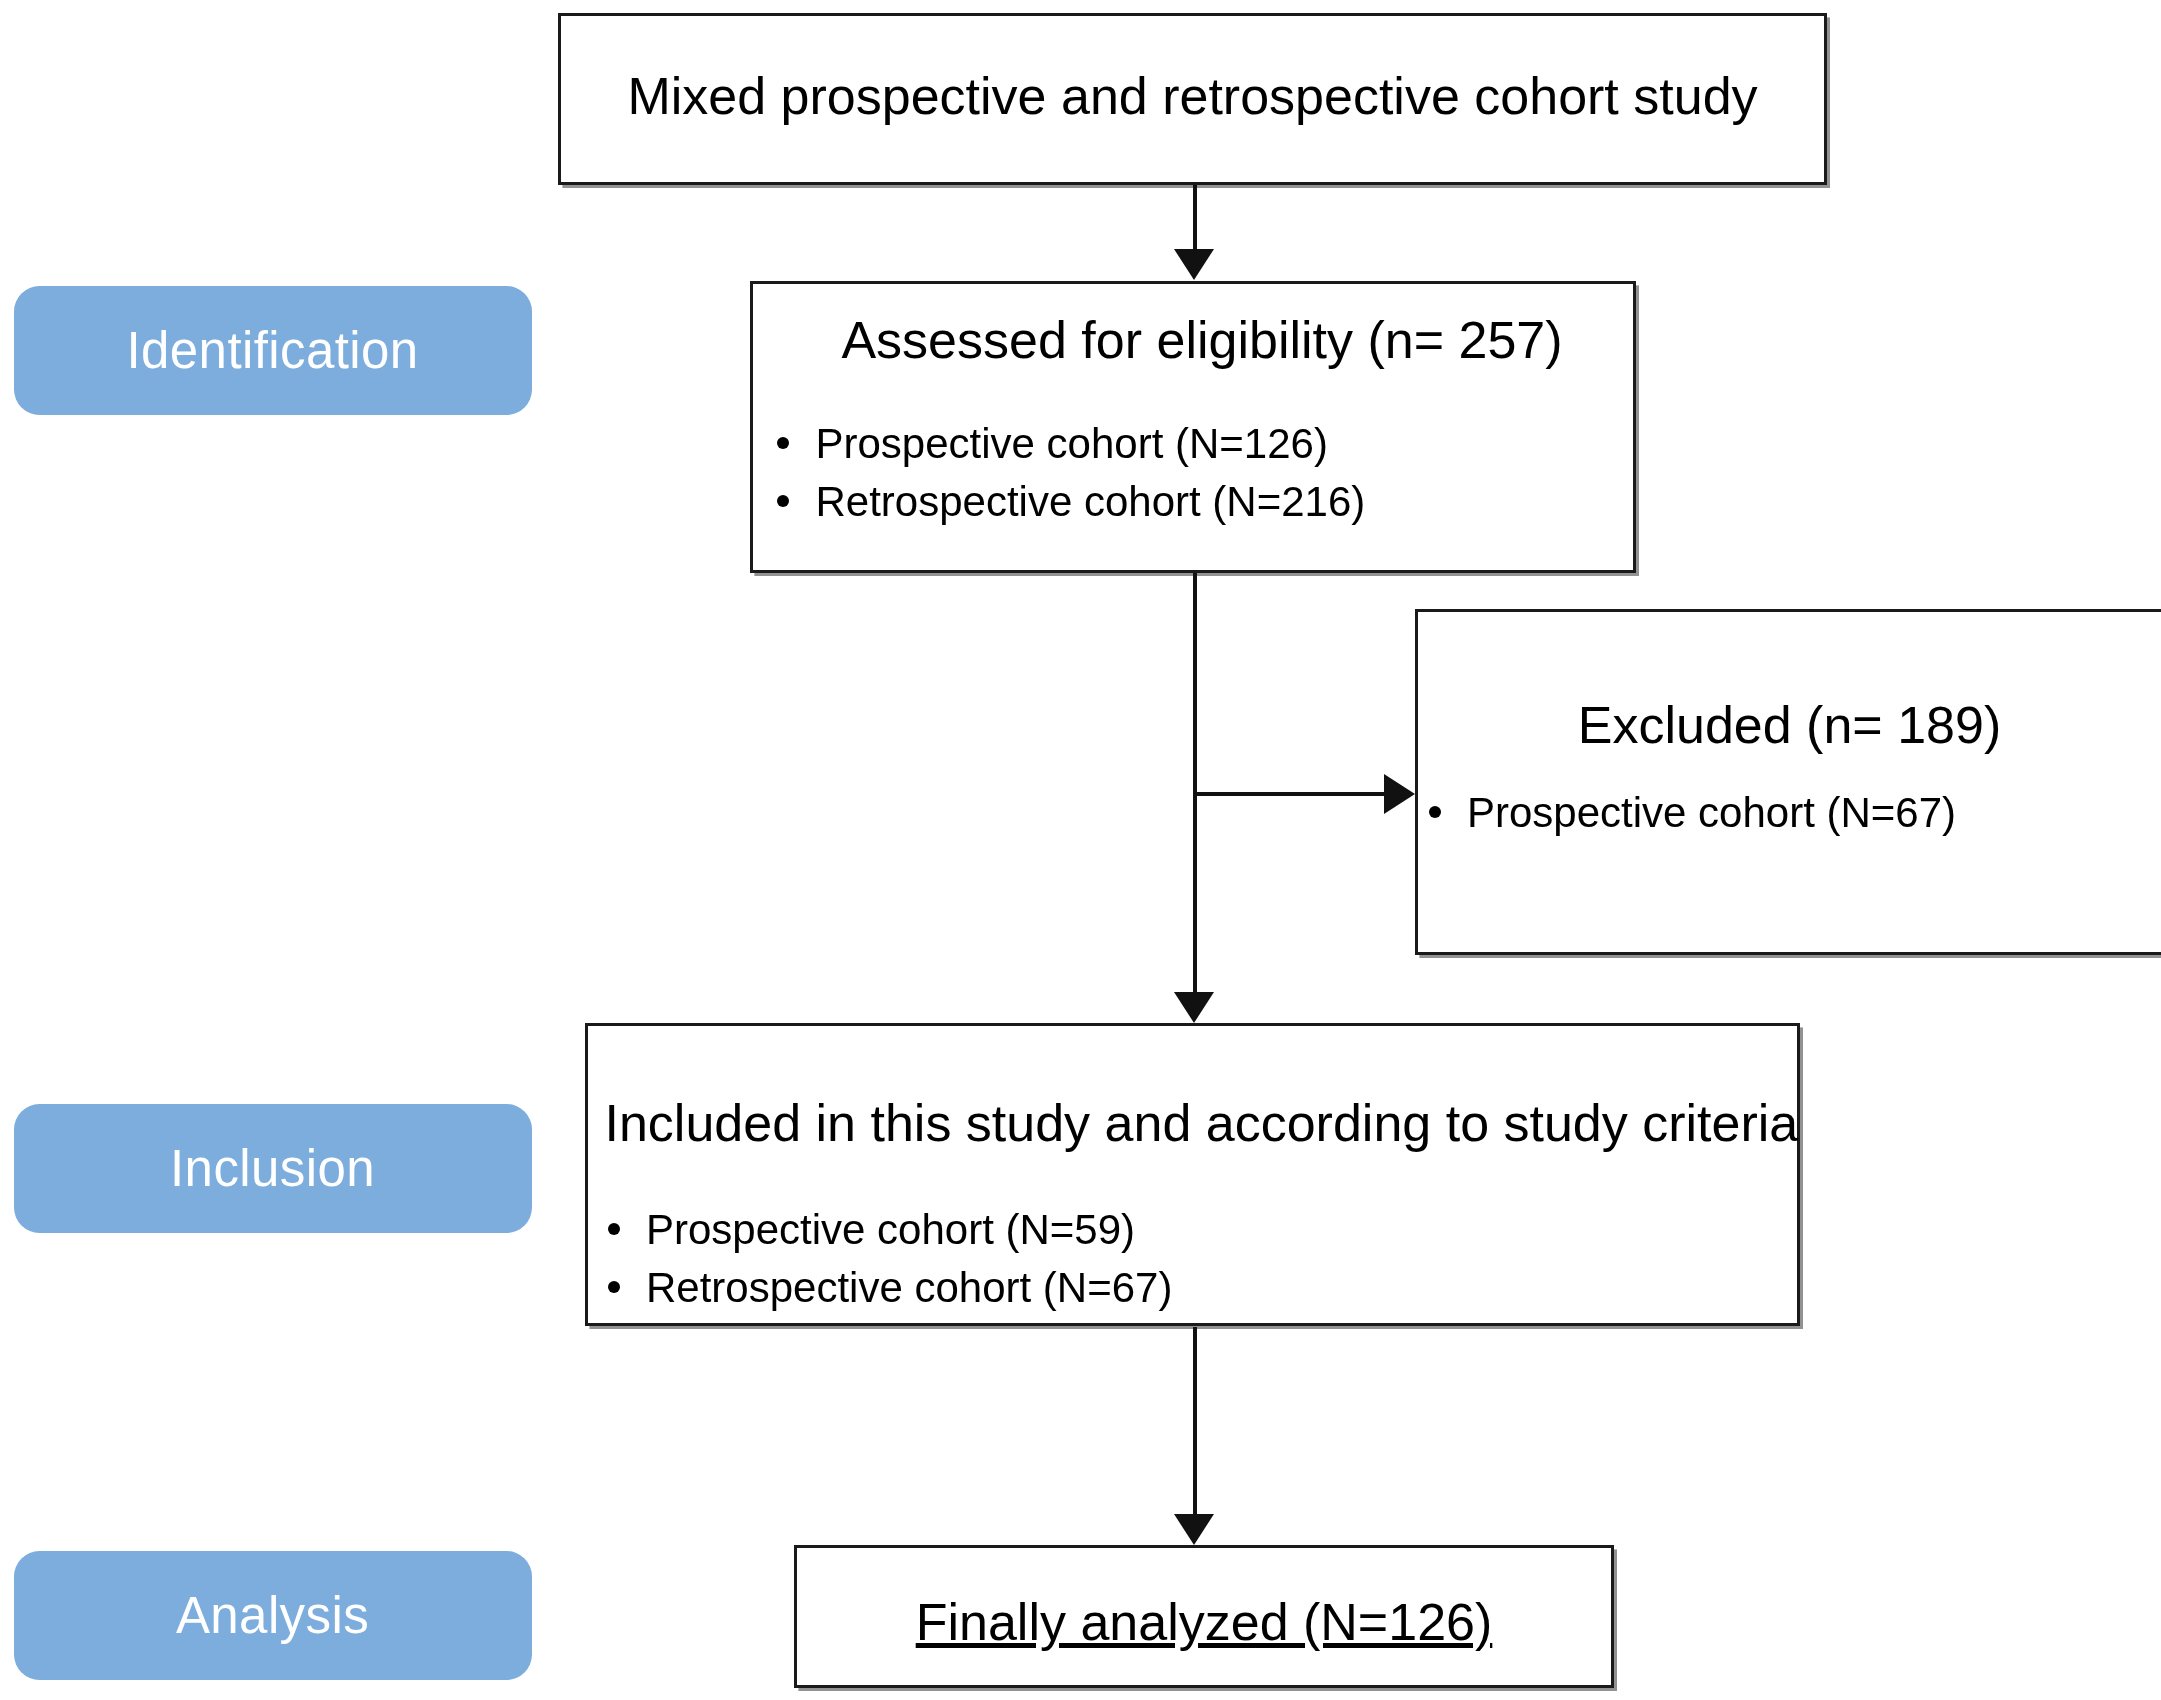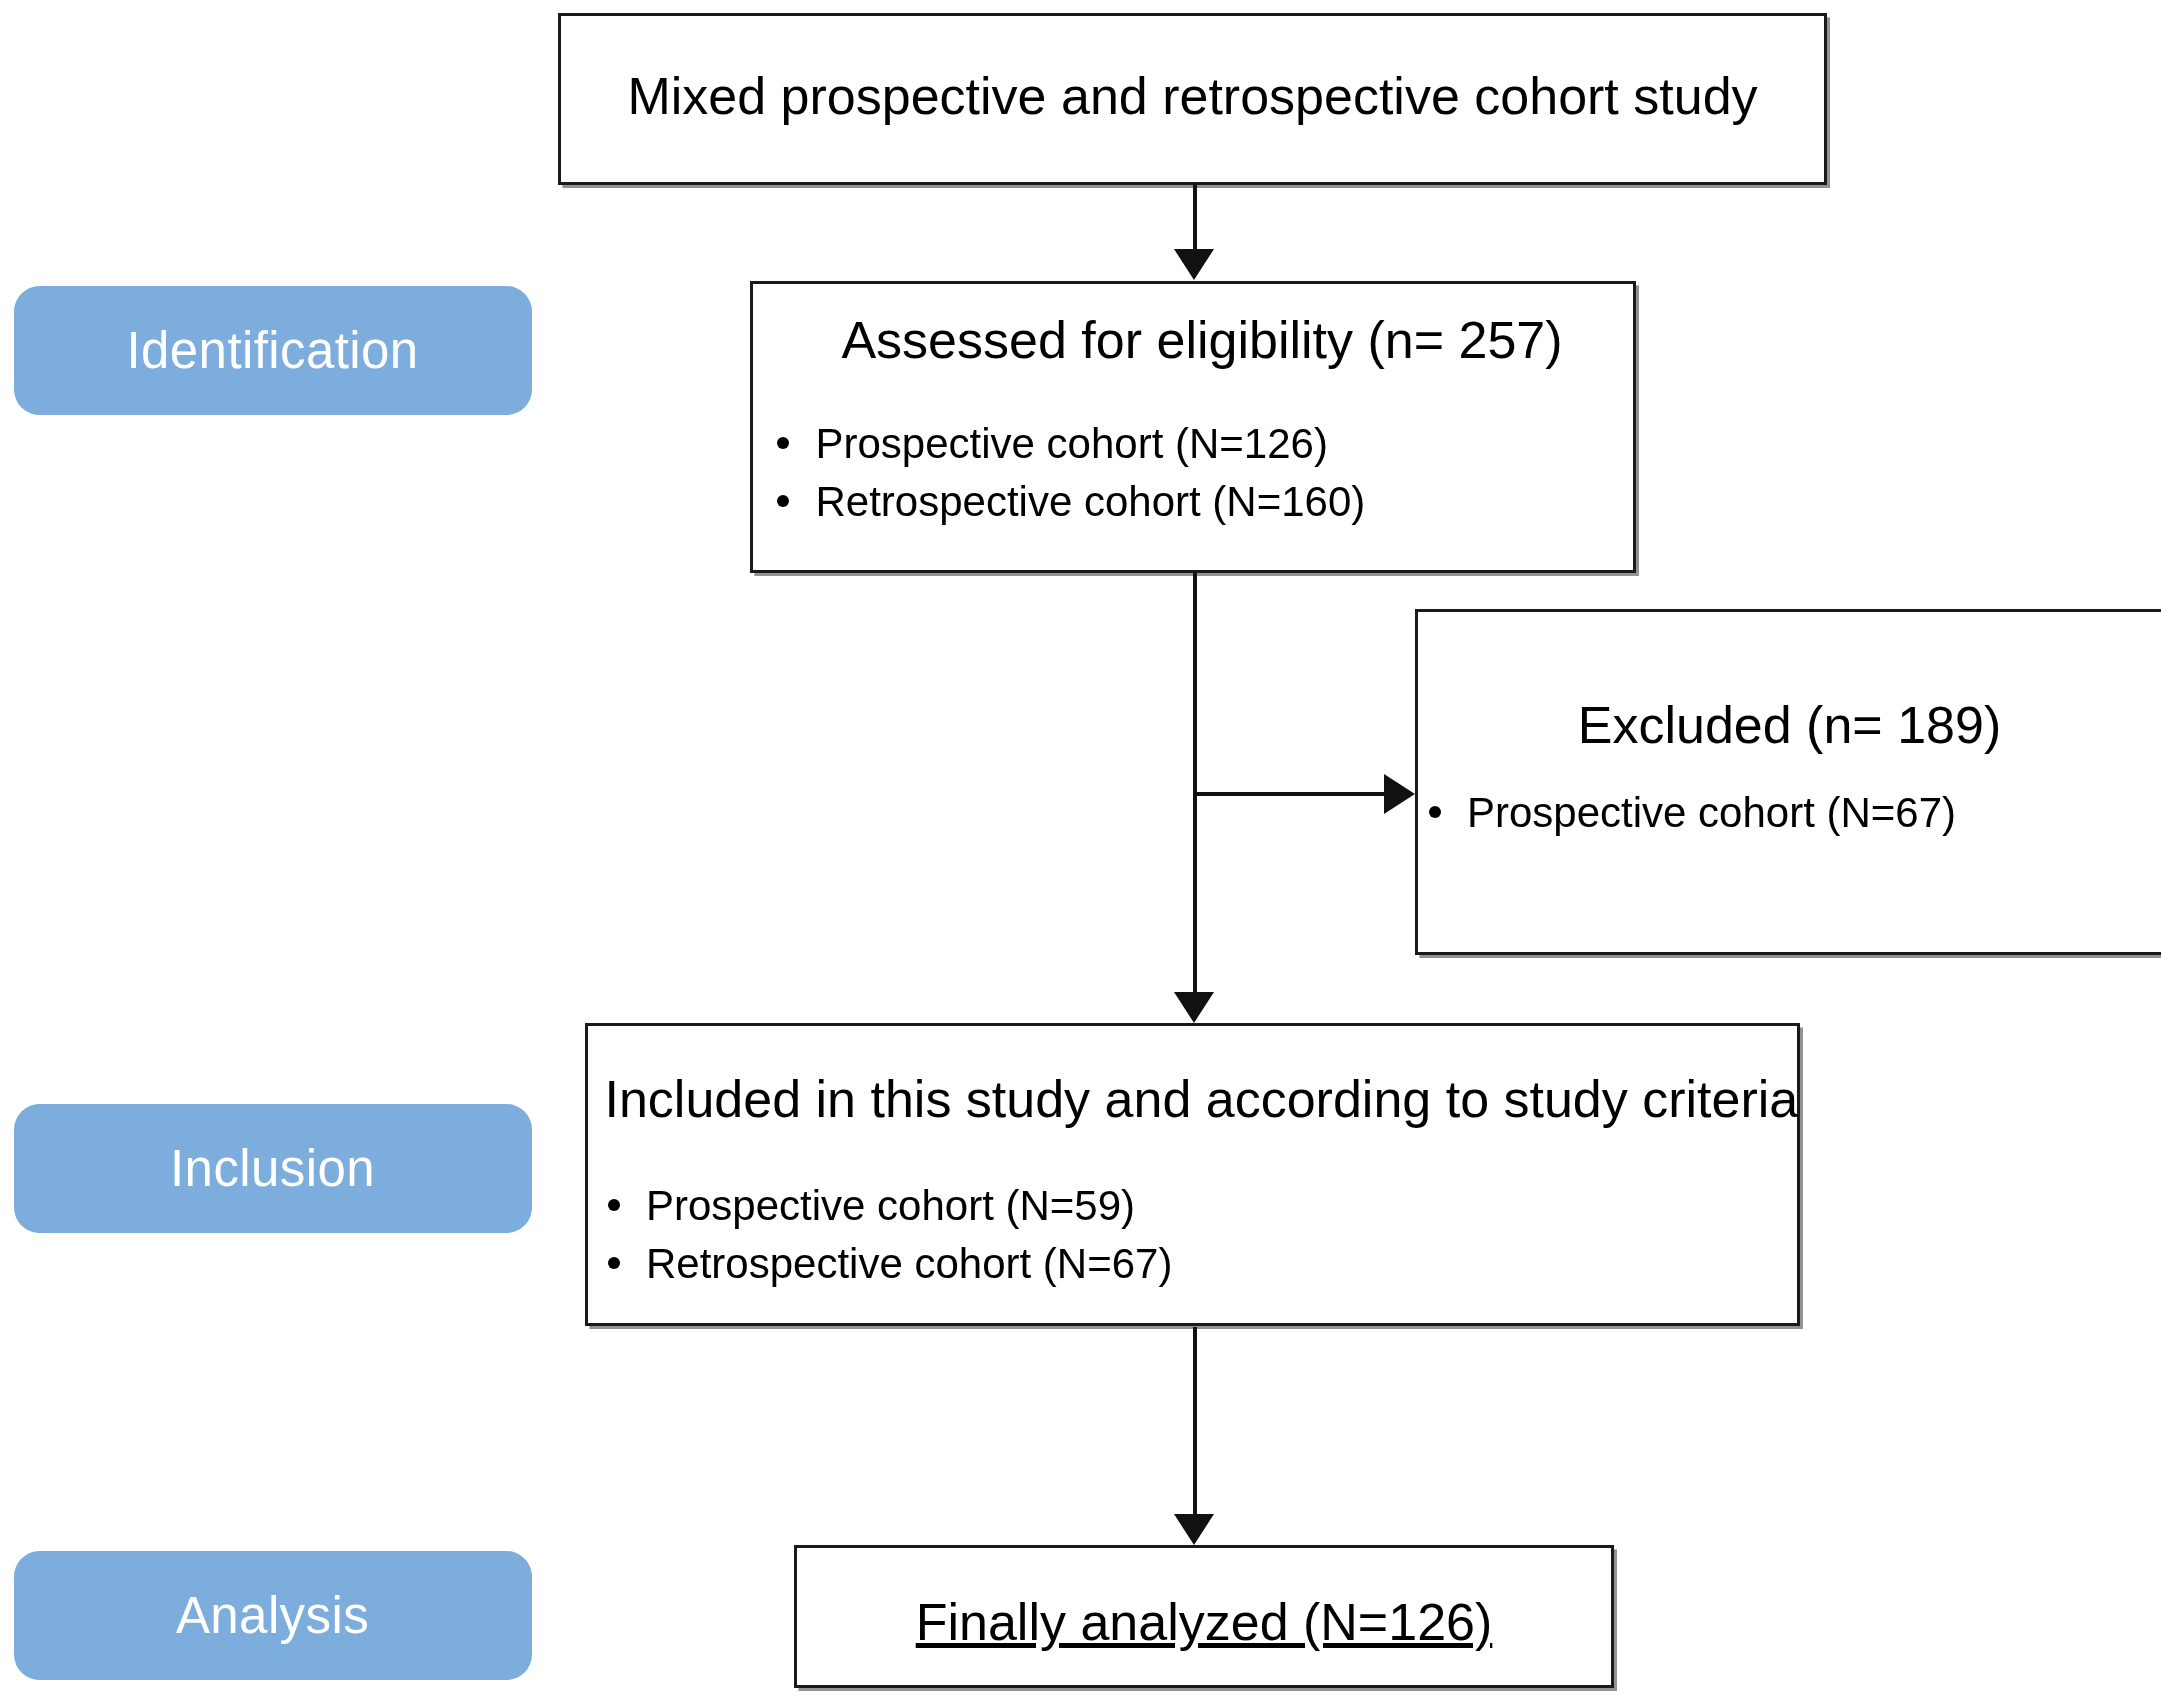--- a/index.html
+++ b/index.html
@@ -61,21 +61,21 @@
   
   #box-study      { left: 558px;  top: 12.7px;   width: 1269px; height: 172px; }
   #box-eligible   { left: 750px; top: 281px;  width: 886px; height: 292px; }
   #box-excluded   { left: 1415px; top: 609px;  width: 749px; height: 346px; }
   #box-included   { left: 585px;  top: 1023px; width: 1215px; height: 303px; }
   #box-analyzed   { left: 794px; top: 1545px; width: 820px; height: 143px; }
 
   .study-inner    { padding: 45px 0 0 0; }
   .eligible-inner { padding: 21px 0 0 0; }
   .excluded-inner { padding: 78px 0 0 0; }
-  .included-inner { padding: 38px 0 0 0; }
+  .included-inner { padding: 38px 0 0 0; margin-top: 24px; }
   .analyzed-inner { padding: 39px 0 0 0; text-decoration: underline; }
 
   .eligible-inner .bullets { margin-top: 40px; margin-left: 13.5px; }
   .excluded-inner .bullets { margin-top: 24px; margin-left: 0px; }
   .included-inner .bullets { margin-top: 43px; margin-left: 9px; }
 
   .eligible-title { padding-left: 18px; }
   .included-title { padding-left: 16.5px; }
 
   
@@ -152,21 +152,21 @@
     <div class="study-inner">
       <span class="box-text box-title">Mixed prospective and retrospective cohort study</span>
     </div>
   </div>
 
   <div class="box" id="box-eligible">
     <div class="eligible-inner">
       <span class="box-text box-title eligible-title">Assessed for eligibility (n= 257)</span>
       <ul class="bullets">
         <li>Prospective cohort (N=126)</li>
-        <li>Retrospective cohort (N=160)</li>
+        <li>Retrospective cohort (N=216)</li>
       </ul>
     </div>
   </div>
 
   <div class="box" id="box-excluded">
     <div class="excluded-inner">
       <span class="box-text box-title">Excluded (n= 189)</span>
       <ul class="bullets">
         <li>Prospective cohort (N=67)</li>
       </ul>

